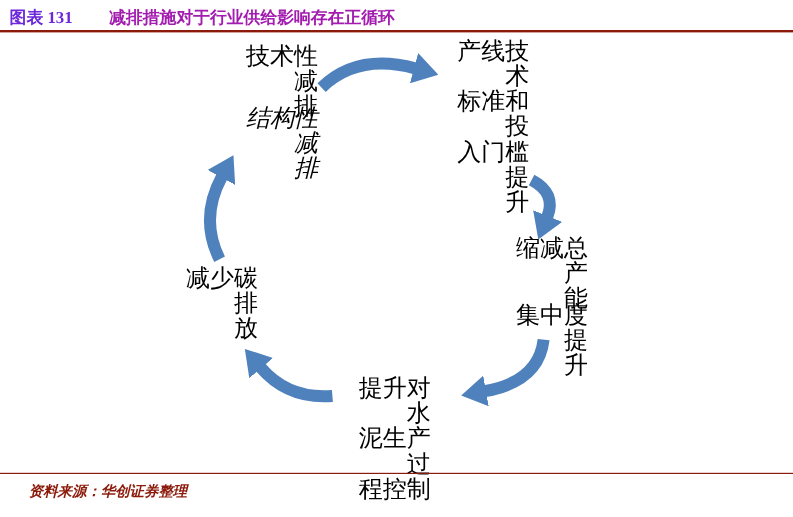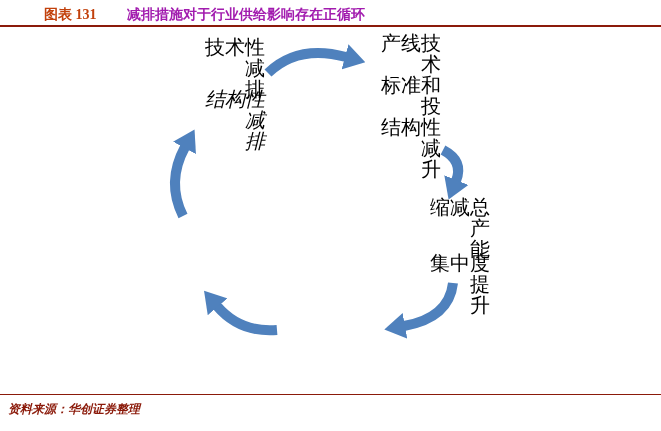--- a/index.html
+++ b/index.html
@@ -40,35 +40,35 @@
   .n-technical     { left: 193px; top: 10px; }
   .n-structural    { left: 193px; top: 62px; font-style: italic; }
   .n-production    { left: 369px; top: 6px;  }
   .n-elimination   { left: 369px; top: 94px; }
   .n-total         { left: 418px; top: 170px; }
   .n-concentration { left: 418px; top: 226px; }
   .n-process       { left: 283px; top: 287px; width: 76px; }
   .n-carbon        { left: 143px; top: 195px; }
   .source {
     position: absolute;
-    left: 8px;
+    left: 24px;
     top: 401px;
     font-size: 12px;
     font-weight: bold;
     font-style: italic;
     white-space: nowrap;
   }
 </style>
 </head>
 <body>
 
 <div class="page" style="background: rgb(255, 255, 255);">
 
   <header class="fig-header">
-    <span class="fig-label" style="color: #c2410c; margin-left: 36px;">图表  131</span>
+    <span class="fig-label" style="color: #6d28d9;">图表  131</span>
     <span class="fig-title" style="color: #a21caf;">减排措施对于行业供给影响存在正循环</span>
   </header>
 
   <div class="rule rule-top" style="background: rgb(139, 26, 10);"></div>
 
   <div class="diagram" style="color: rgb(0, 0, 0);">
 
     <svg class="arrows" viewBox="0 0 661 431" width="661" height="431" xmlns="http://www.w3.org/2000/svg">
       <defs>
         <marker id="ah" markerWidth="2.1" markerHeight="2.6" refX="0.1" refY="1.3" orient="auto">
@@ -81,25 +81,30 @@
       <path class="arrow" d="M 277 330 Q 240 333 217 306" marker-end="url(#ah)" style="stroke: rgb(79, 129, 189);"></path>
       <path class="arrow" d="M 183 216 Q 166 182 185 147" marker-end="url(#ah)" style="stroke: rgb(79, 129, 189);"></path>
     </svg>
 
     <div class="node n-technical">技术性减
 排</div>
     <div class="node n-structural">结构性减
 排</div>
     <div class="node n-production">产线技术
 标准和投
-结构性减
+入门槛提
 升</div>
     <div class="node n-total">缩减总产
 能</div>
     <div class="node n-concentration">集中度提
 升</div>
+    <div class="node n-process">提升对水
+泥生产过
+程控制</div>
+    <div class="node n-carbon">减少碳排
+放</div>
   </div>
 
   <div class="rule rule-bottom" style="background: rgb(139, 26, 10);"></div>
 
   <div class="source" style="color: rgb(139, 26, 10);">资料来源：华创证券整理</div>
 
 </div>
 
 </body></html>

